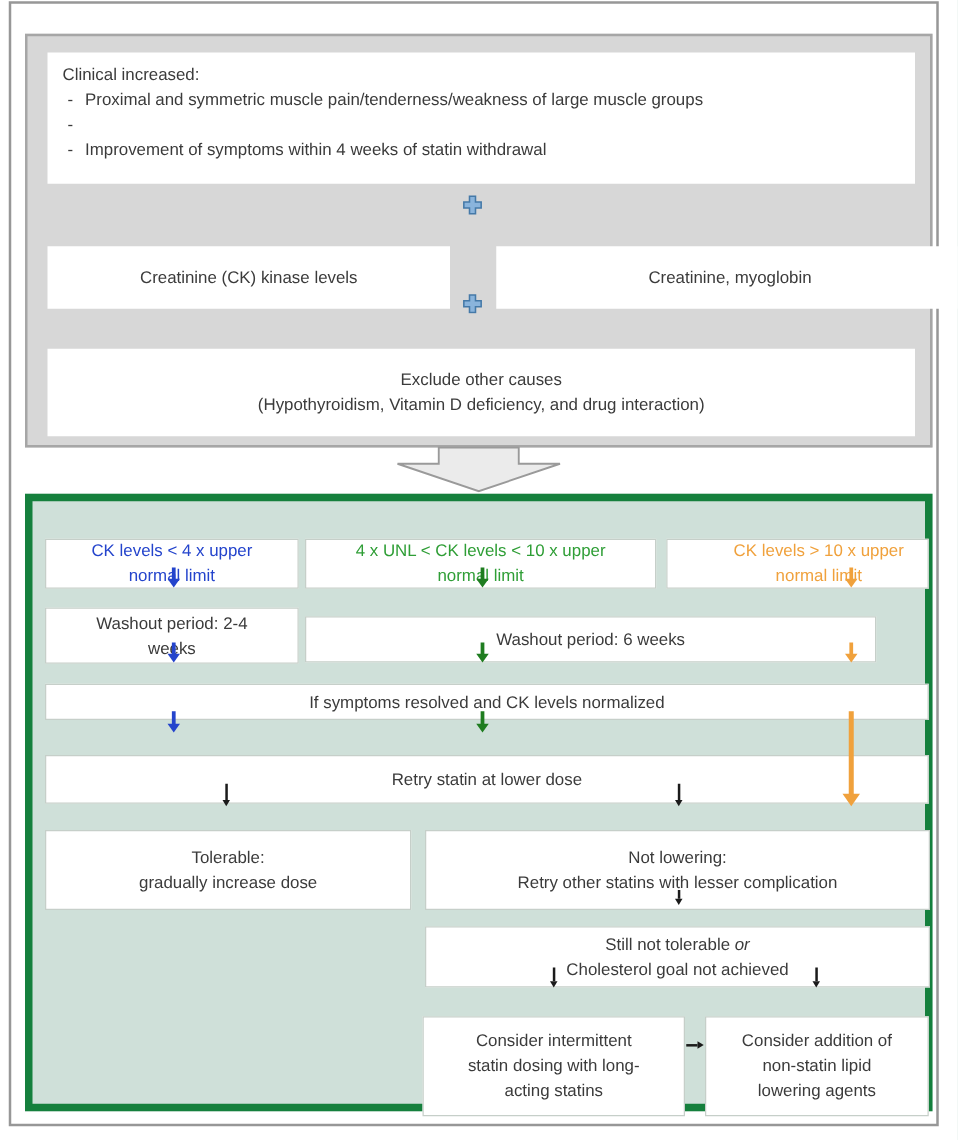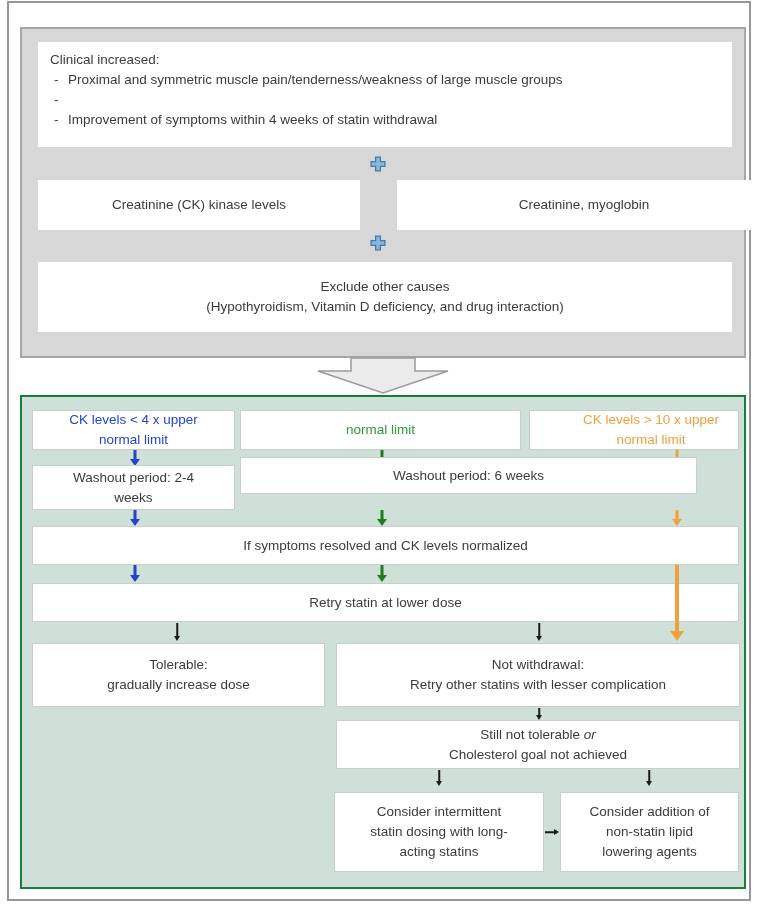--- a/index.html
+++ b/index.html
@@ -12,29 +12,29 @@
     position:absolute; left:7px; top:1px; width:744px; height:900px;
     border:2px solid #979797; background:#ffffff; box-sizing:border-box;
   }
   
   .top-panel{
     position:absolute; left:20px; top:27px; width:726px; height:331px;
     background:#d7d7d7; border:2px solid #a6a6a6; box-sizing:border-box;
   }
   .bottom-panel{
     position:absolute; left:20px; top:395px; width:726px; height:494px;
-    background:#cfe0d9; border:2px solid #15803d; box-sizing:border-box;
+    background:#cfe0d9; border:6px solid #15803d; box-sizing:border-box;
   }
   
   .box{
     position:absolute; background:#ffffff; box-sizing:border-box;
     font-size:13.5px; line-height:20px;
   }
   .bottom-panel .box{ border:1px solid #c6cfc9; }
-  .center{ display:flex; flex-direction:column; align-items:center; justify-content:center; text-align:center; }
+  .center{ display:flex; flex-direction:column; align-items:center; justify-content:center; text-align:center;margin-top:17px; }
   
   .sym{ padding:8px 12px 0 12px; }
   .sym .line{ display:flex; }
   .sym .dash{ width:14px; padding-left:4px; }
   
   .t-blue{ color:#2444cc; }
   .t-green{ color:#2f9e36; }
   .t-orange{ color:#f0a13c;padding-left:34px; }
   
   .arr{ position:absolute; }
@@ -114,20 +114,21 @@
     <polygon points="34,1 98,1 98,14 131,14 66,36 1,14 34,14" fill="#ebebeb" stroke="#9a9a9a" stroke-width="1.5"></polygon>
   </svg>
 
   <div class="bottom-panel">
 
     <div class="box center t-blue" style="left:10px; top:13px; width:203px; height:40px;">
       <div>CK levels &lt; 4 x upper</div>
       <div>normal limit</div>
     </div>
     <div class="box center t-green" style="left:218px; top:13px; width:281px; height:40px;">
+      <div>4 x UNL &lt; CK levels &lt; 10 x upper</div>
       <div>normal limit</div>
     </div>
     <div class="box center t-orange" style="left:507px; top:13px; width:210px; height:40px;">
       <div>CK levels &gt; 10 x upper</div>
       <div>normal limit</div>
     </div>
 
     <div class="arr arr-color c-blue" style="left:106px; top:53px; height:16px;">
         <span class="shaft"></span>
         <span class="head"></span>
@@ -138,38 +139,38 @@
       </div>
     <div class="arr arr-color c-orange" style="left:648px; top:53px; height:16px;">
         <span class="shaft"></span>
         <span class="head"></span>
       </div>
 
     <div class="box center" style="left:10px; top:68px; width:203px; height:45px;">
       <div>Washout period: 2-4</div>
       <div>weeks</div>
     </div>
-    <div class="box center" style="left:218px; top:60px; width:457px; height:37px;">
+    <div class="box center" style="left:218px; top:75px; width:457px; height:37px;">
       <div>Washout period: 6 weeks</div>
     </div>
 
     <div class="arr arr-color c-blue" style="left:106px; top:113px; height:16px;">
         <span class="shaft"></span>
         <span class="head"></span>
       </div>
     <div class="arr arr-color c-green" style="left:353px; top:113px; height:16px;">
         <span class="shaft"></span>
         <span class="head"></span>
       </div>
     <div class="arr arr-color c-orange" style="left:648px; top:113px; height:16px;">
         <span class="shaft"></span>
         <span class="head"></span>
       </div>
 
-    <div class="box center" style="left:10px; top:129px; width:707px; height:39px;">
+    <div class="box center" style="left:10px; top:129px; width:707px; height:29px;">
       <div>If symptoms resolved and CK levels normalized</div>
     </div>
 
     <div class="arr arr-color c-blue" style="left:106px; top:168px; height:17px;">
         <span class="shaft"></span>
         <span class="head"></span>
       </div>
     <div class="arr arr-color c-green" style="left:353px; top:168px; height:17px;">
         <span class="shaft"></span>
         <span class="head"></span>
@@ -191,21 +192,21 @@
     <div class="arr arr-black" style="left:512px; top:226px; height:18px;">
         <span class="shaft"></span>
         <span class="head"></span>
       </div>
 
     <div class="box center" style="left:10px; top:246px; width:293px; height:64px;">
       <div>Tolerable:</div>
       <div>gradually increase dose</div>
     </div>
     <div class="box center" style="left:314px; top:246px; width:404px; height:64px;">
-      <div>Not withdrawal:</div>
+      <div>Not lowering:</div>
       <div>Retry other statins with lesser complication</div>
     </div>
 
     <div class="arr arr-black" style="left:512px; top:311px; height:12px;">
         <span class="shaft"></span>
         <span class="head"></span>
       </div>
 
     <div class="box center" style="left:314px; top:323px; width:404px; height:49px;">
       <div><span>Still not tolerable </span><i>or</i></div>

